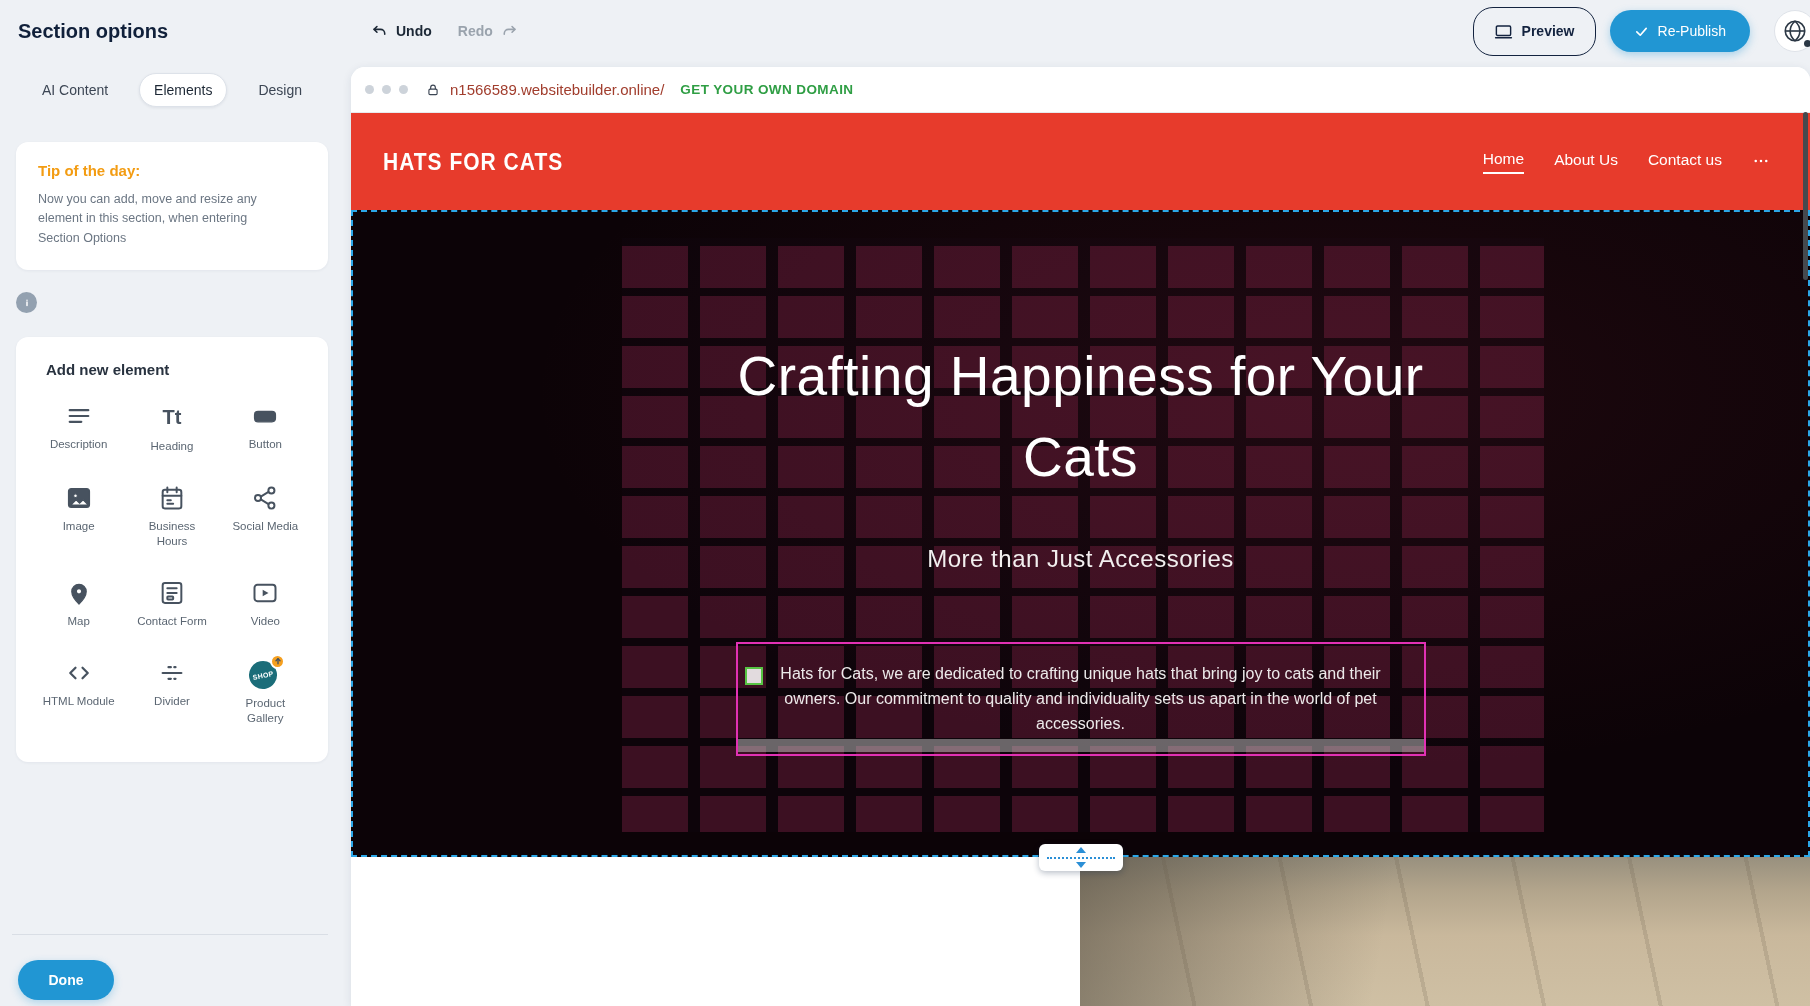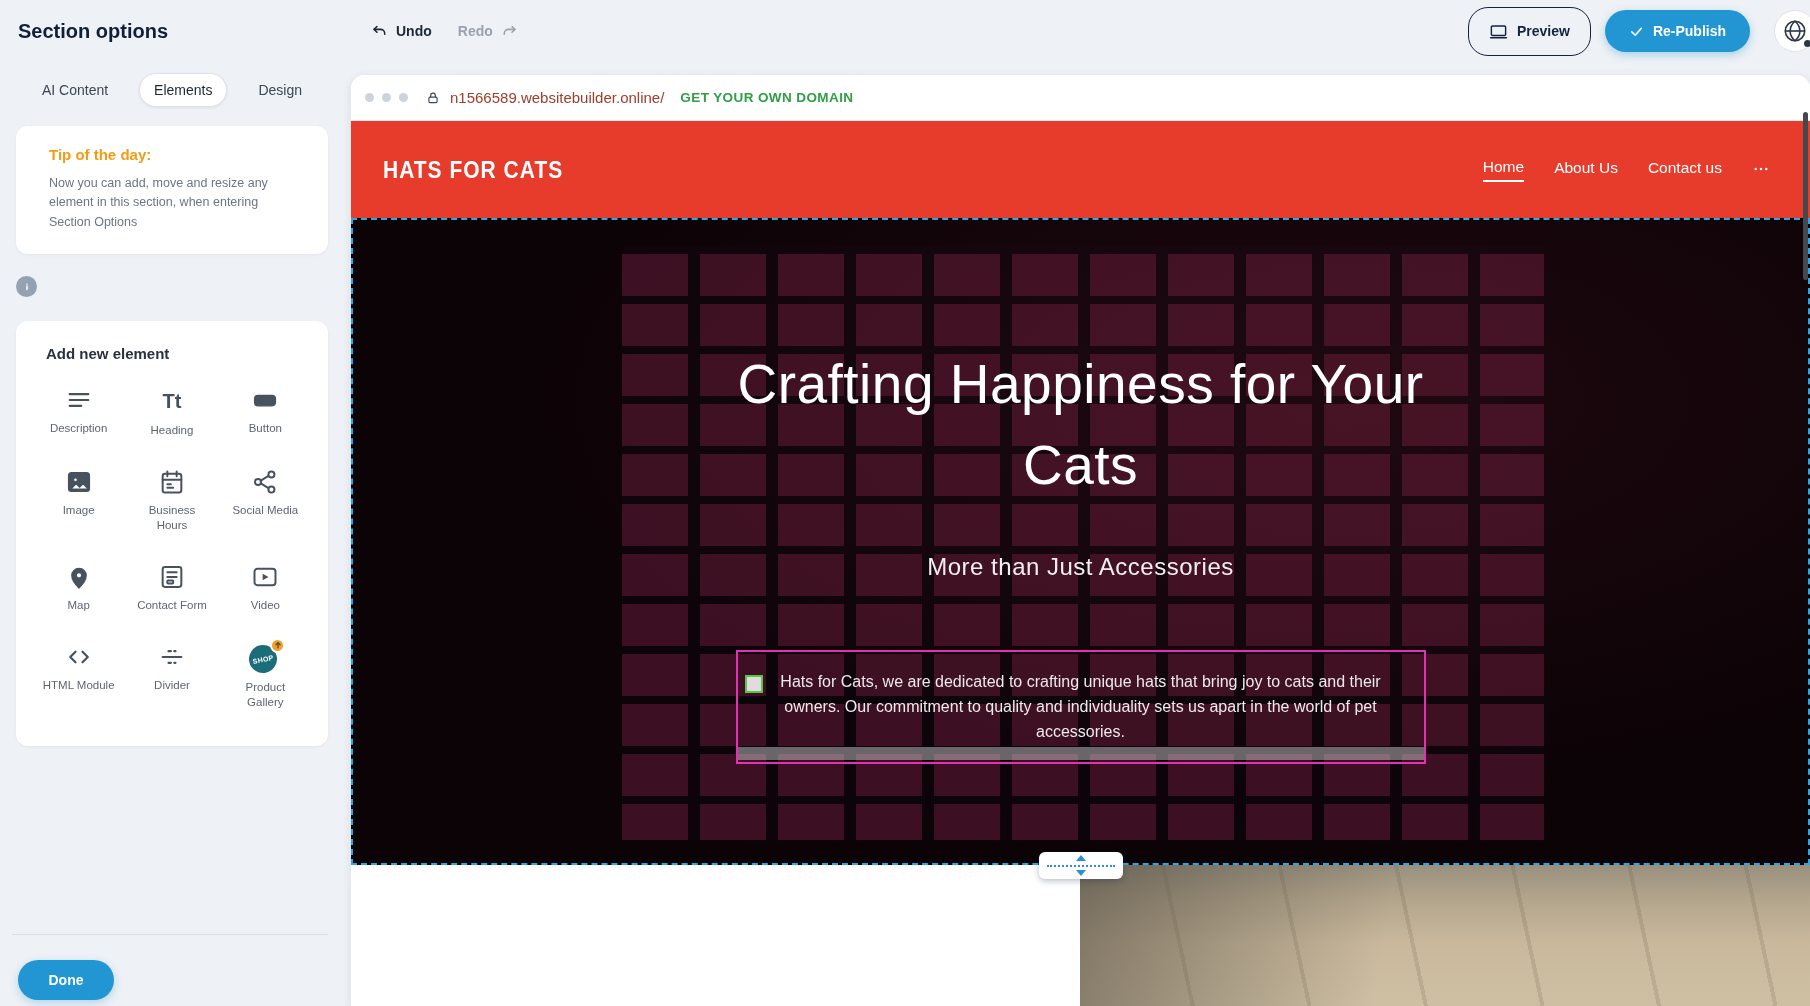--- a/index.html
+++ b/index.html
@@ -24,40 +24,40 @@
   .hist-btn svg { stroke:currentColor; }
   .top-actions { margin-left:auto; display:flex; align-items:center; gap:14px; margin-right:60px; }
   .btn-preview {
     display:flex; align-items:center; gap:9px; height:49px; padding:8px 20px;
     border:1.6px solid #13233f; border-radius:20px; background:transparent;
     font-family:inherit; font-size:14px; font-weight:700; color:#13233f; cursor:pointer;
   }
   .btn-republish {
     display:flex; align-items:center; gap:9px; height:42px; padding:0 24px;
     border:none; border-radius:21px; background:#2196d3;
-    font-family:inherit; font-size:14px; font-weight:700; color:#fff; cursor:pointer;
+    font-family:inherit; font-size:14px; font-weight:400; color:#fff; cursor:pointer;
     box-shadow:0 3px 8px rgba(33,150,211,.35);
   }
   .globe-btn {
     position:absolute; right:-6px; top:10px; width:42px; height:42px; border-radius:50%;
     background:#fff; border:1px solid #dfe3e9; display:flex; align-items:center; justify-content:center;
     cursor:pointer;
   }
   .globe-btn .dot { position:absolute; right:4px; bottom:4px; width:7px; height:7px; border-radius:50%; background:#2c3845; }
 
   
   .sidebar { position:absolute; left:16px; top:72px; width:312px; }
   .tabs { display:flex; align-items:center; justify-content:space-between; padding:0 12px; height:36px; }
   .tab { font-size:14px; color:#3c4654; background:none; border:none; font-family:inherit; cursor:pointer; padding:8px 14px; }
   .tab.active {
     background:#fff; border:1px solid #dde2e9; border-radius:18px; font-weight:400;
     box-shadow:0 1px 3px rgba(20,40,70,.08); color:#1d2835;
   }
   .card { background:#fff; border-radius:12px; box-shadow:0 1px 3px rgba(30,50,80,.06); }
-  .tip-card { margin-top:18px; padding:20px 22px 22px 33px; }
+  .tip-card { margin-top:34px; padding:20px 22px 22px 22px; }
   .tip-title { color:#f39c12; font-size:15px; font-weight:700; }
   .tip-body { margin-top:11px; font-size:12.5px; line-height:1.55; color:#6b7683; max-width:250px; }
   .mobile-row { display:flex; align-items:center; gap:16px; margin-top:22px; margin-left:0; }
   .btn-edit-mobile {
     display:flex; align-items:center; gap:10px; height:48px; padding:0 18px 0 22px;
     border:none; border-radius:24px; background:linear-gradient(180deg,#2b9ad6,#1f84c2);
     font-family:inherit; font-size:13.5px; font-weight:700; color:#fff; cursor:pointer;
     box-shadow:0 3px 8px rgba(33,140,200,.3);
   }
   .info-circle { width:21px; height:21px; border-radius:50%; background:#93a1b0; color:#fff;
@@ -82,21 +82,20 @@
     background:#2196d3; color:#fff; font-size:14px; font-weight:700; font-family:inherit; cursor:pointer;
     box-shadow:0 3px 8px rgba(33,150,211,.3);
   }
 
   
   .browser {
     position:absolute; left:351px; top:67px; right:0; bottom:0;
     background:#fff; border-radius:14px 14px 0 0;
     box-shadow:0 2px 10px rgba(30,50,80,.10);
     overflow:hidden;
-    margin-top:8px;
   }
   .chrome { height:46px; display:flex; align-items:center; background:#fff; border-bottom:1px solid #e7eaee; padding-left:14px; }
   .win-dots { display:flex; gap:8px; margin-right:18px; }
   .win-dots span { width:9px; height:9px; border-radius:50%; background:#cdd3da; }
   .lock-icon { margin-right:10px; display:flex; }
   .chrome-url { font-size:15px; color:#a13d2d; }
   .domain-link { font-size:13.5px; font-weight:700; color:#2f9e44; margin-left:16px; letter-spacing:.4px; cursor:pointer; }
 
   .site { position:relative; height:calc(100% - 46px); background:#fff; }
 

